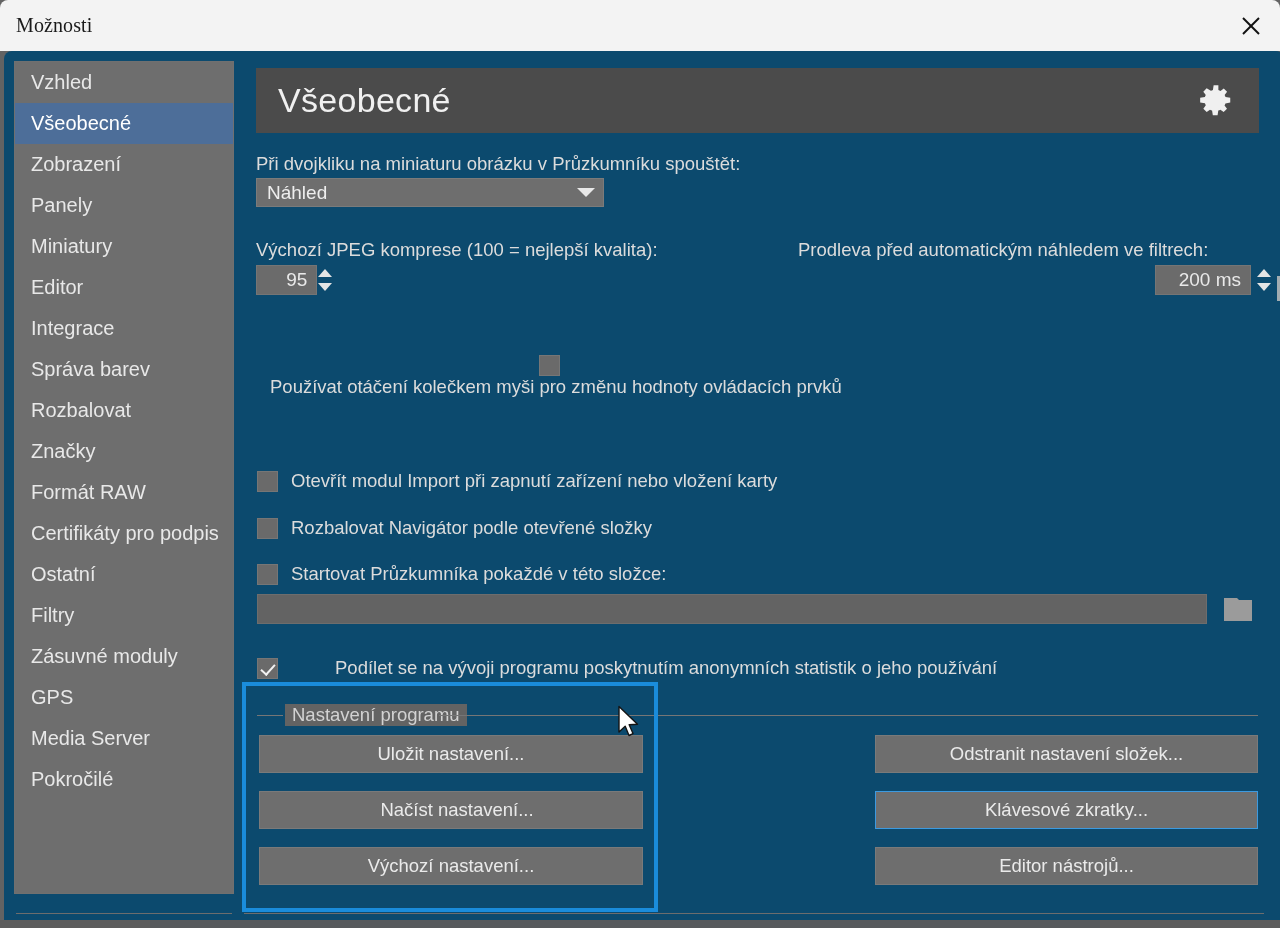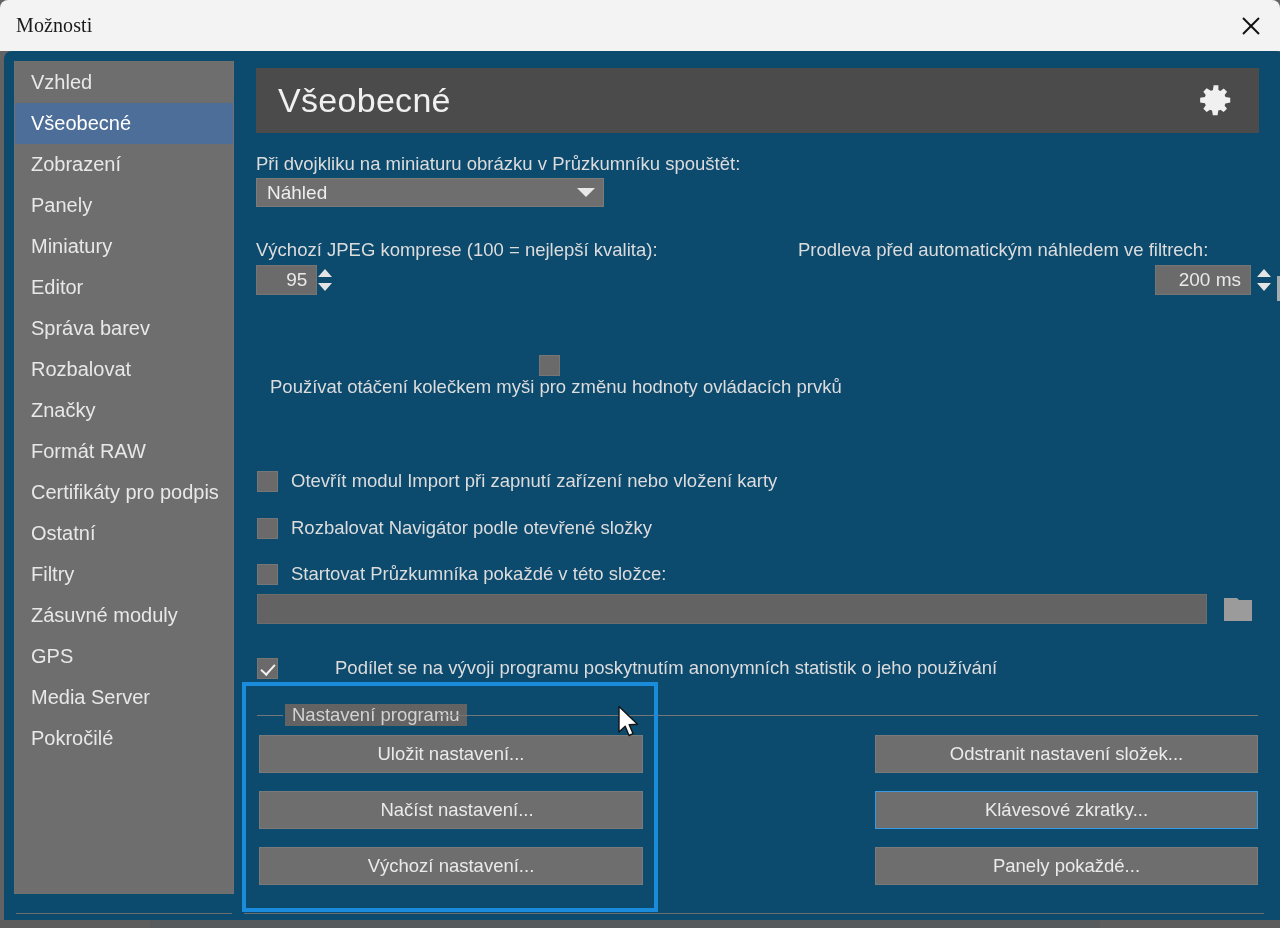--- a/index.html
+++ b/index.html
@@ -359,20 +359,23 @@
       <div class="side-item">
           <span>Panely</span>
         </div>
       <div class="side-item">
           <span>Miniatury</span>
         </div>
       <div class="side-item">
           <span>Editor</span>
         </div>
       <div class="side-item">
+          <span>Integrace</span>
+        </div>
+      <div class="side-item">
           <span>Správa barev</span>
         </div>
       <div class="side-item">
           <span>Rozbalovat</span>
         </div>
       <div class="side-item">
           <span>Značky</span>
         </div>
       <div class="side-item">
           <span>Formát RAW</span>
@@ -486,21 +489,21 @@
         <span>Výchozí nastavení...</span>
       </div>
 
       <div class="btn" style="left:618px; top:31px; width:383px; height:38px;">
         <span>Odstranit nastavení složek...</span>
       </div>
       <div class="btn focused" style="left:618px; top:87px; width:383px; height:38px;">
         <span>Klávesové zkratky...</span>
       </div>
       <div class="btn" style="left:618px; top:143px; width:383px; height:38px;">
-        <span>Panely pokaždé...</span>
+        <span>Editor nástrojů...</span>
       </div>
     </div>
 
     <div class="highlight-box"></div>
 
     <div class="sidebar-sep"></div>
     <div class="bottom-sep"></div>
 
     <div class="scroll-frag"></div>
 

